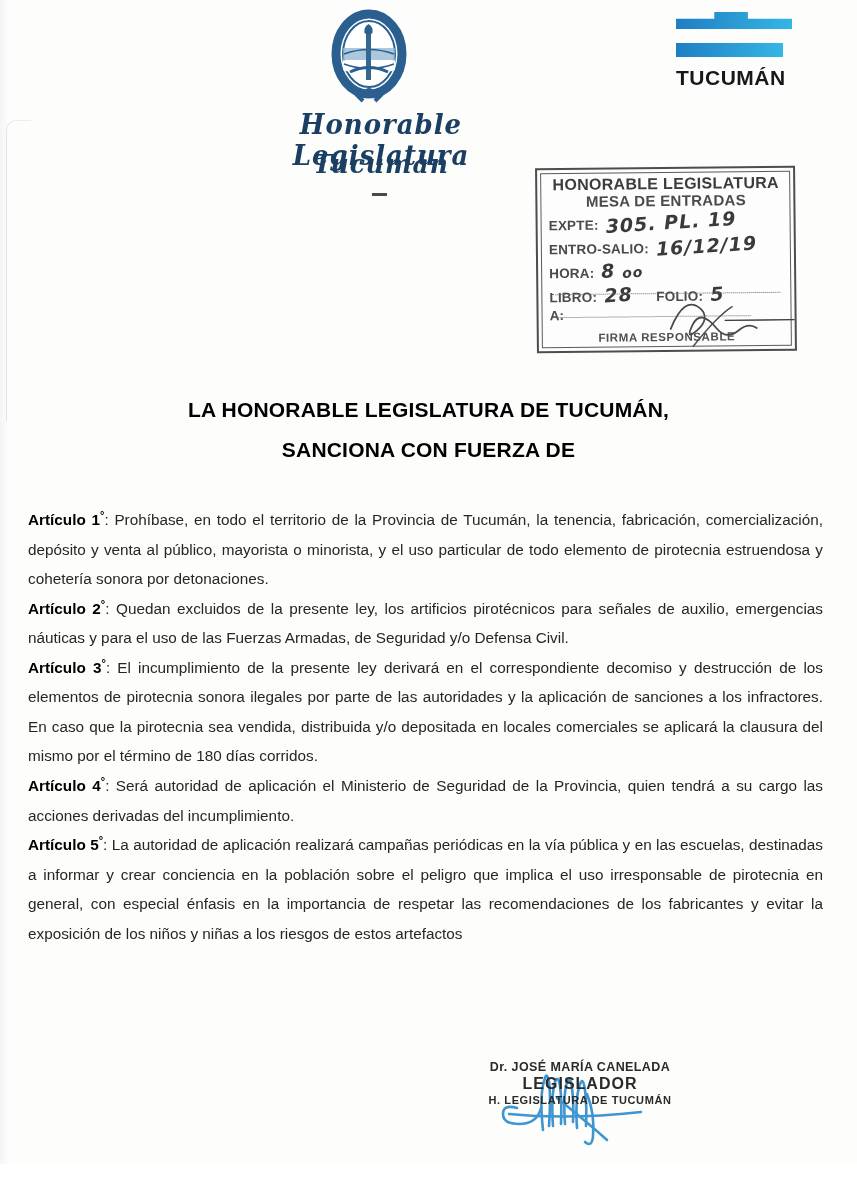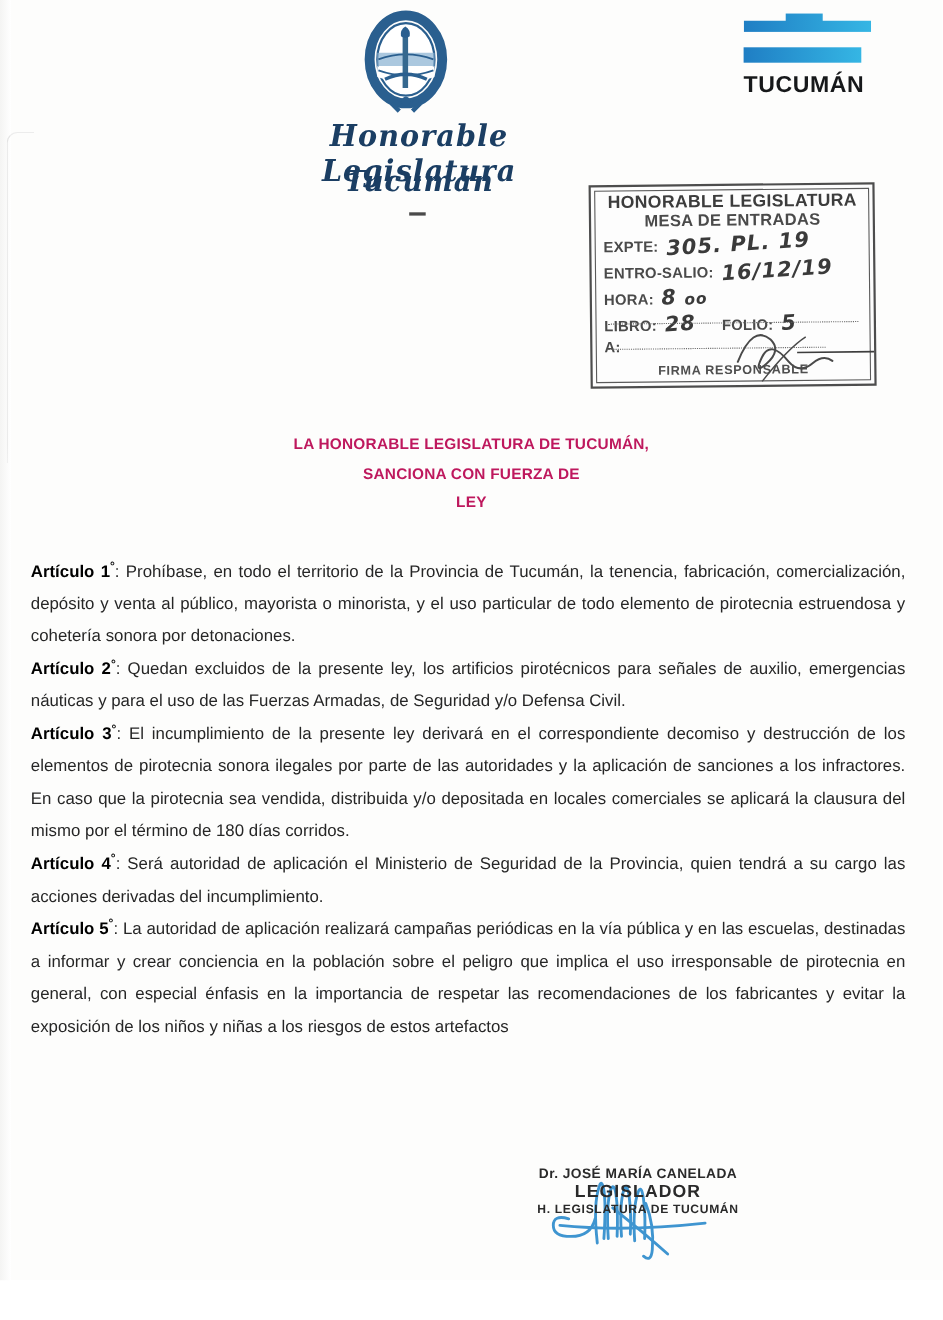--- a/index.html
+++ b/index.html
@@ -205,23 +205,23 @@
 
   
   .title-block {
     position: absolute;
     left: 0;
     top: 390px;
     width: 857px;
     text-align: center;
   }
   .title-block div {
-    font-size: 14px;
-    font-weight: bold;
-    color: #be185d;
+    font-size: 21px;
+    font-weight: bold;
+    color: #000000;
     letter-spacing: 0.2px;
     line-height: 1.9;
   }
 
   
   .body-text {
     position: absolute;
     left: 28px;
     top: 505px;
     width: 795px;
@@ -352,21 +352,20 @@
         <path d="M8 48 q14 -34 30 -20 q10 10 -4 22 q-12 10 -4 -6 q8 -16 24 4 q10 12 22 2 q10 -8 18 -2" fill="none" stroke="#4a4a4a" stroke-width="1.8" stroke-linecap="round"></path>
         <path d="M30 66 q24 -30 40 -40" fill="none" stroke="#4a4a4a" stroke-width="1.4"></path>
         <path d="M62 40 h70" fill="none" stroke="#3d3d3d" stroke-width="1.4"></path>
       </svg>
     </div>
   </div>
 
   <div class="title-block">
     <div>LA HONORABLE LEGISLATURA DE TUCUMÁN,</div>
     <div>SANCIONA CON FUERZA DE</div>
-    <div>LEY</div>
   </div>
 
   <div class="body-text">
     <p>
       <span class="art-label">Artículo 1</span><span class="art-label sup">°</span><span>: Prohíbase, en todo el territorio de la Provincia de Tucumán, la tenencia, fabricación, comercialización, depósito y venta al público, mayorista o minorista, y el uso particular de todo elemento de pirotecnia estruendosa y cohetería sonora por detonaciones.</span>
     </p>
     <p>
       <span class="art-label">Artículo 2</span><span class="art-label sup">°</span><span>: Quedan excluidos de la presente ley, los artificios pirotécnicos para señales de auxilio, emergencias náuticas y para el uso de las Fuerzas Armadas, de Seguridad y/o Defensa Civil.</span>
     </p>
     <p>

